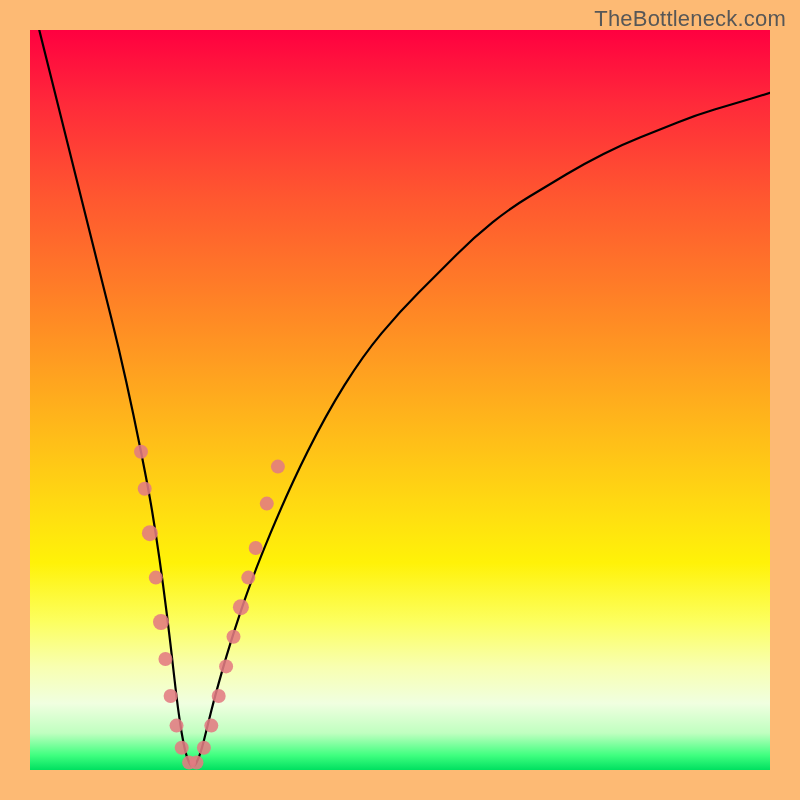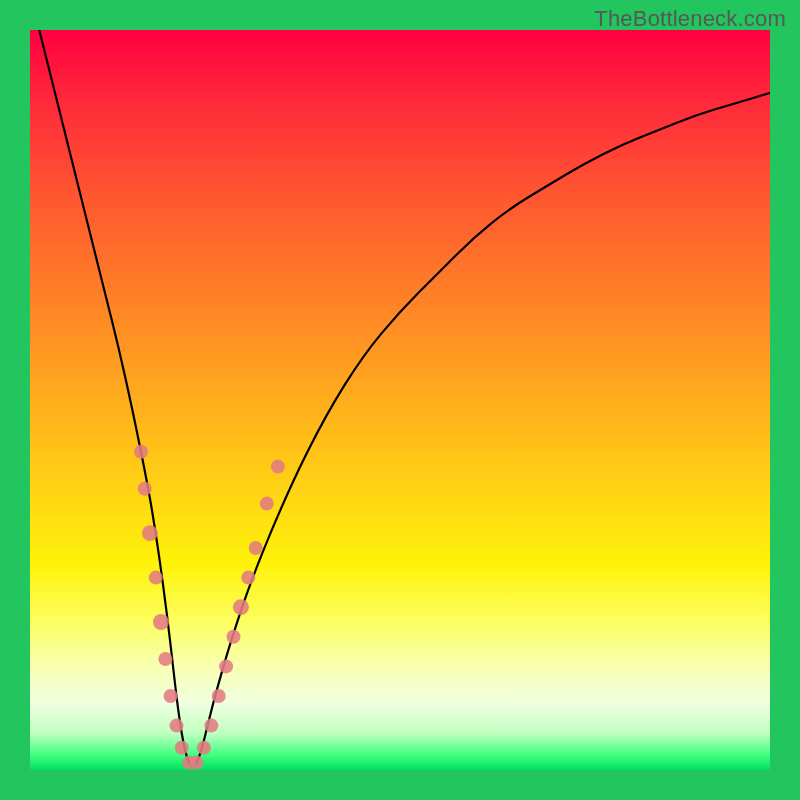--- a/index.html
+++ b/index.html
@@ -1,21 +1,21 @@
 <!DOCTYPE html>
 <html><head>
 <meta charset="utf-8">
 <style>
   * { margin: 0; padding: 0; box-sizing: border-box; }
   html, body { width: 800px; height: 800px; overflow: hidden; background: #000; }
   .chart-container {
     position: relative;
     width: 800px;
     height: 800px;
-    background: #22c55e;
+    background: #fdba74;
   }
   .plot-area {
     position: absolute;
     left: 30px;
     top: 30px;
     width: 740px;
     height: 740px;
     background: linear-gradient(to bottom,
       #ff0040 0%,
       #ff2a3a 10%,

